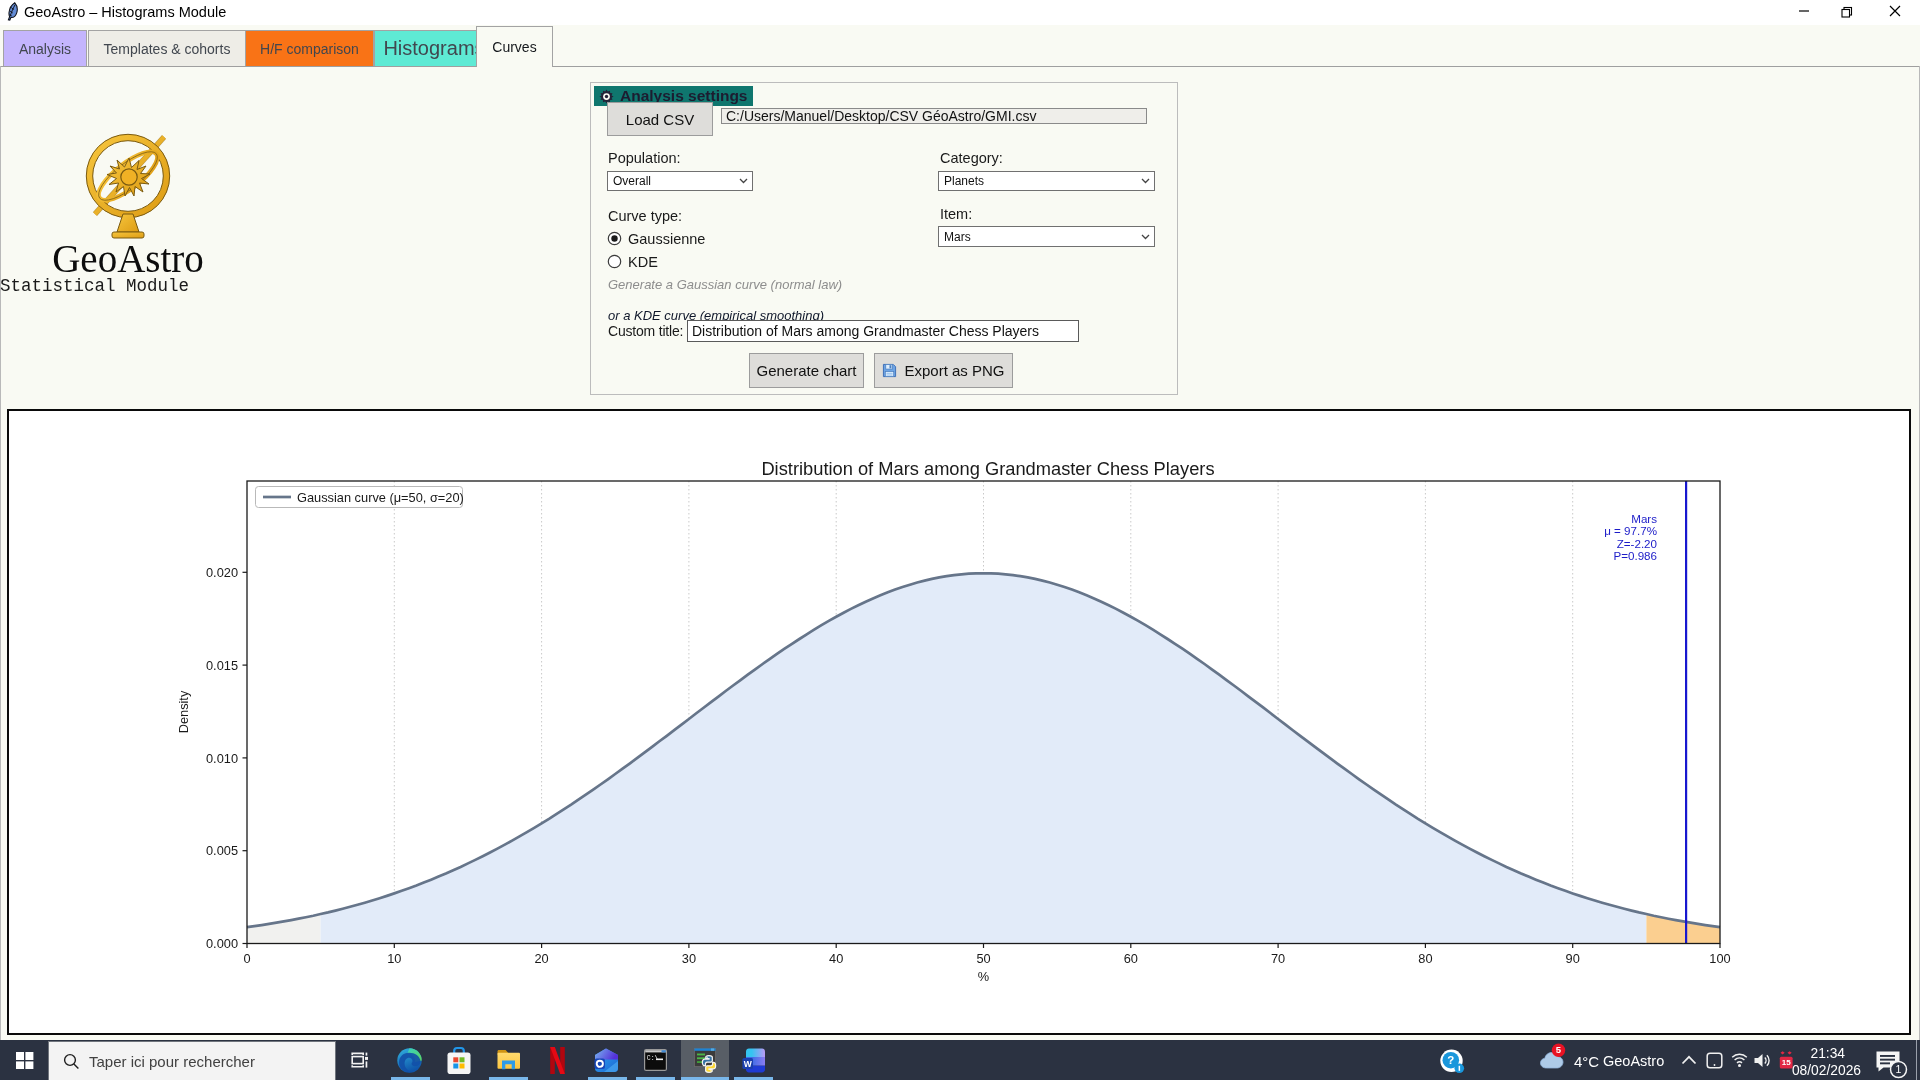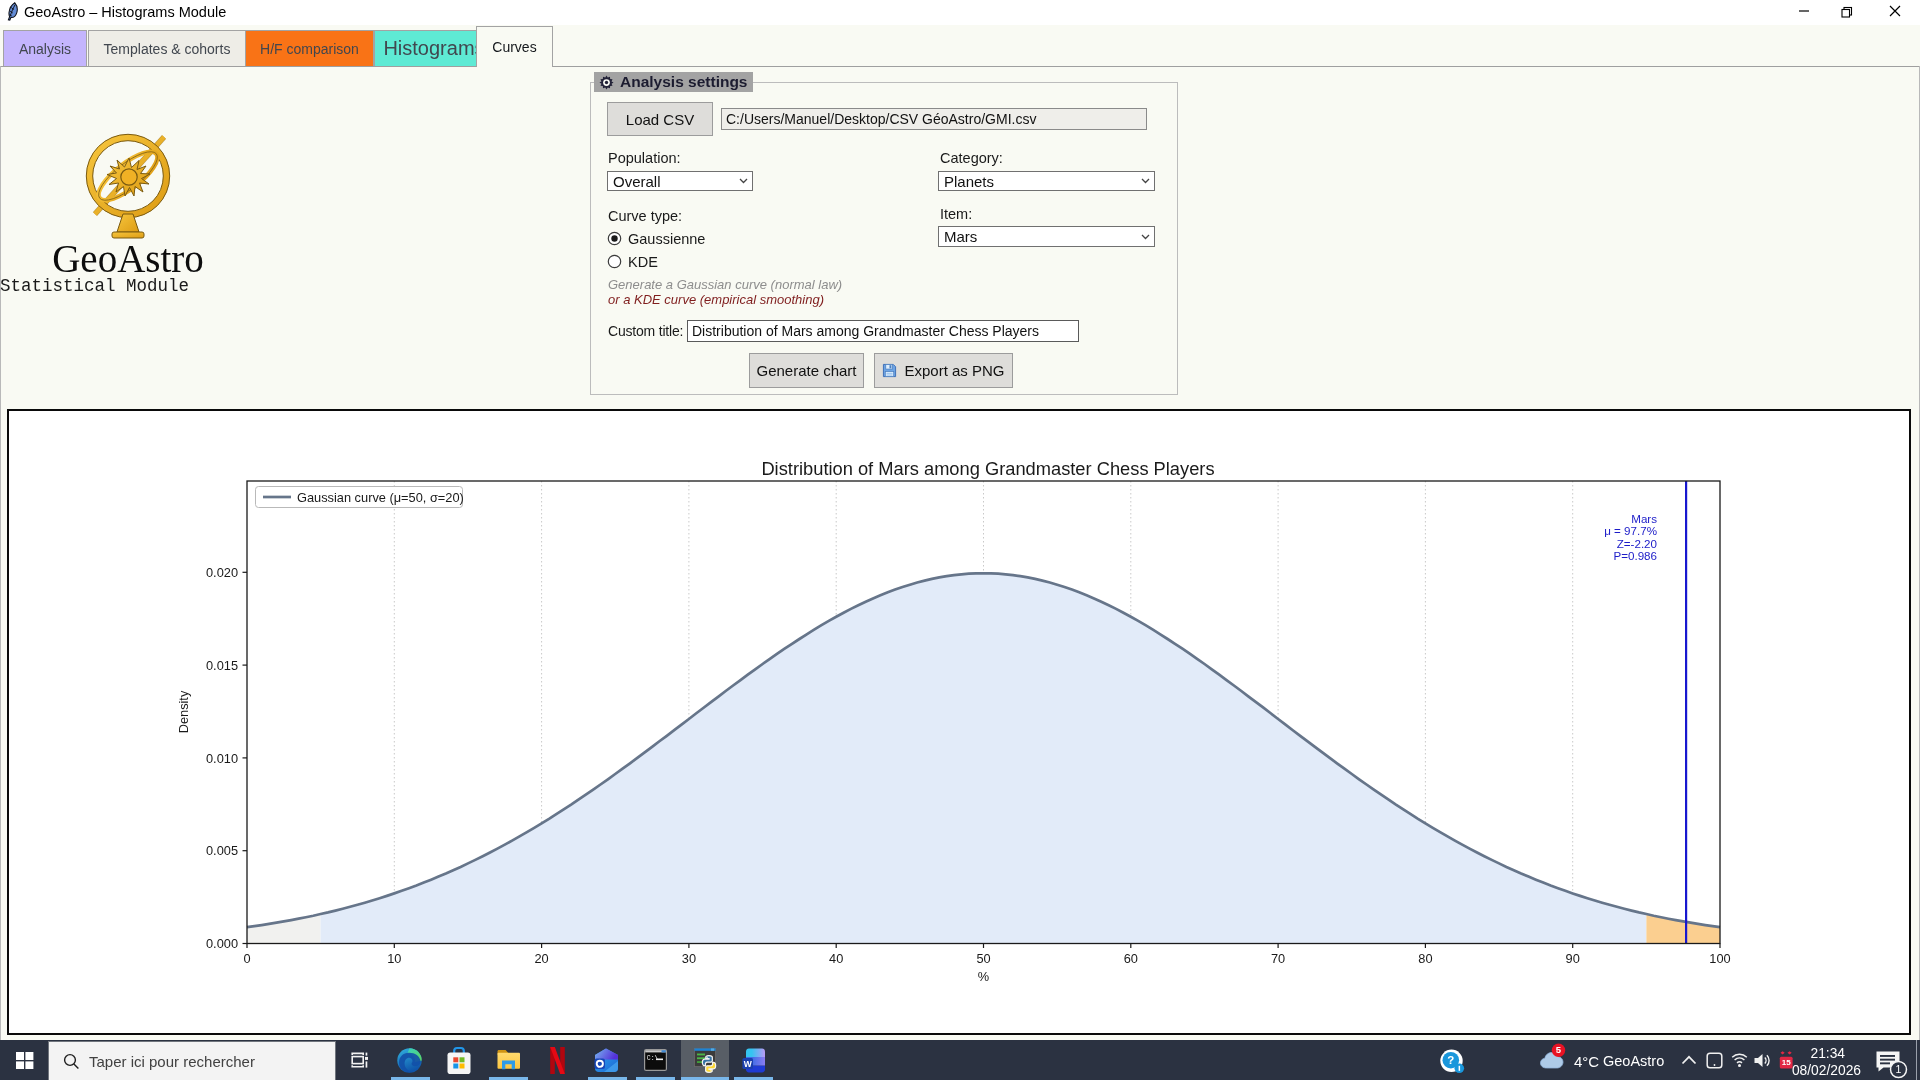--- a/index.html
+++ b/index.html
@@ -4,21 +4,21 @@
 *{margin:0;padding:0;box-sizing:border-box}
 html,body{width:1920px;height:1080px;overflow:hidden;background:#fff;
  font-family:"Liberation Sans",sans-serif;}
 .abs{position:absolute}
 .lbl{position:absolute;font-size:14.5px;color:#1a1a1a;white-space:nowrap}
 .btn{position:absolute;background:#deddda;border:1px solid #9c9c9c;
  display:flex;align-items:center;justify-content:center;font-size:15px;color:#111}
 .entry{position:absolute;background:#fff;border:1px solid #707070;
  display:flex;align-items:center;font-size:14px;color:#111;padding-left:4px;white-space:nowrap}
 .combo{position:absolute;background:#fff;border:1px solid #707070;
- display:flex;align-items:center;font-size:15px;color:#111;padding-left:5px;white-space:nowrap}
+ display:flex;align-items:center;font-size:12px;color:#111;padding-left:5px;white-space:nowrap}
 .combo svg{position:absolute;right:4px;top:50%;margin-top:-4px}
 </style></head>
 <body>
 
 <div class="abs" style="left:0;top:0;width:1920px;height:25px;background:#ffffff"></div>
 <svg class="abs" style="left:5px;top:2px" width="14" height="20" viewBox="0 0 14 20">
  <path d="M9.8,0.8 C6.6,2.8 4.4,6.8 4,10.8 C3.9,12.3 4.1,13.6 4.6,14.7 L3.4,17.8 L4.8,18.2 L5.9,15.5 C8.6,15.8 10.8,13.8 11.8,10.6 C12.8,7.2 11.8,3 9.8,0.8 Z" fill="#638cd6" stroke="#10131c" stroke-width="1.1"></path>
  <path d="M5,14.5 C6.5,10 8.2,6 10.2,2.5" stroke="#10131c" stroke-width="1" fill="none"></path>
  <path d="M6.2,5.5 L8.8,7.5 M5,9 L7.8,11 M4.6,12.5 L6.8,14" stroke="#10131c" stroke-width="0.9"></path>
 </svg>
@@ -62,30 +62,30 @@
    <circle cx="69" cy="51" r="8.2" fill="#f0b125" stroke="#7a5a10" stroke-width="1.2"></circle>
   </g>
   <path d="M63,88 L73,88 L79,106 L57,106 Z" fill="url(#gold)" stroke="#7a5a10" stroke-width="1"></path>
   <rect x="52" y="106" width="32" height="6" rx="2" fill="url(#gold)" stroke="#7a5a10" stroke-width="1"></rect>
  </g>
 </svg>
 <div class="abs" style="left:0;top:242px;width:256px;text-align:center;font-family:'Liberation Serif',serif;font-size:39px;line-height:34px;color:#0d0d0d">GeoAstro</div>
 <div class="abs" style="left:0;top:279px;width:256px;text-align:left;font-family:Liberation Mono, monospace;font-size:17.5px;line-height:15px;color:#1a1a1a">Statistical Module</div>
 
 <div class="abs" style="left:590px;top:82px;width:588px;height:313px;border:1px solid #bcbcbc"></div>
-<div class="abs" style="left:594px;top:72px;background:#a3a3a3;padding:0 5px;height:20px;display:flex;align-items:center">
+<div class="abs" style="left:594px;top:86px;background:#0f766e;padding:0 5px;height:20px;display:flex;align-items:center">
  <svg width="15" height="15" viewBox="0 0 16 16" style="margin-right:6px">
   <path fill="#232338" d="M8,0.5 L9.3,2.6 L11.7,1.8 L11.9,4.3 L14.4,4.5 L13.4,6.8 L15.5,8 L13.4,9.2 L14.4,11.5 L11.9,11.7 L11.7,14.2 L9.3,13.4 L8,15.5 L6.7,13.4 L4.3,14.2 L4.1,11.7 L1.6,11.5 L2.6,9.2 L0.5,8 L2.6,6.8 L1.6,4.5 L4.1,4.3 L4.3,1.8 L6.7,2.6 Z"></path>
   <circle cx="8" cy="8" r="3.6" fill="#f9faf3"></circle>
   <circle cx="8" cy="8" r="1.8" fill="#232338"></circle>
  </svg>
  <span style="font-size:15.5px;font-weight:bold;color:#1c1c30">Analysis settings</span>
 </div>
 <div class="btn" style="left:607px;top:102px;width:106px;height:34px">Load CSV</div>
-<div class="entry" style="left:721px;top:108px;width:426px;height:22px;background:#efeeea;border-color:#8a8a8a">C:/Users/Manuel/Desktop/CSV GéoAstro/GMI.csv</div>
+<div class="entry" style="left:721px;top:108px;width:426px;height:16px;background:#efeeea;border-color:#8a8a8a">C:/Users/Manuel/Desktop/CSV GéoAstro/GMI.csv</div>
 
 <div class="lbl" style="left:608px;top:150px">Population:</div>
 <div class="lbl" style="left:940px;top:150px">Category:</div>
 <div class="combo" style="left:607px;top:171px;width:146px;height:20px">Overall
  <svg width="9" height="8" viewBox="0 0 9 8">
       <path d="M1,2 L4.5,5.5 L8,2" fill="none" stroke="#444" stroke-width="1.3"></path>
     </svg></div>
 <div class="combo" style="left:938px;top:171px;width:217px;height:20px">Planets
  <svg width="9" height="8" viewBox="0 0 9 8">
       <path d="M1,2 L4.5,5.5 L8,2" fill="none" stroke="#444" stroke-width="1.3"></path>
@@ -102,21 +102,21 @@
     <circle cx="7.5" cy="7.5" r="6.2" fill="#fff" stroke="#3b3b3b" stroke-width="1.2"></circle>
     <circle cx="7.5" cy="7.5" r="3.2" fill="#1a1a1a"></circle>
   </svg>
 <div class="lbl" style="left:628px;top:231px">Gaussienne</div>
 <svg class="abs" style="left:607px;top:254px" width="16" height="16">
     <circle cx="7.5" cy="7.5" r="6.2" fill="#fff" stroke="#3b3b3b" stroke-width="1.2"></circle>
   </svg>
 <div class="lbl" style="left:628px;top:254px">KDE</div>
 
 <div class="abs" style="left:608px;top:277px;font-size:13px;font-style:italic;color:#8d8d8d;white-space:nowrap">Generate a Gaussian curve (normal law)</div>
-<div class="abs" style="left:608px;top:292px;font-size:13px;font-style:italic;color:#7f1d1d;white-space:nowrap">or a KDE curve (empirical smoothing)</div>
+<div class="abs" style="left:608px;top:308px;font-size:13px;font-style:italic;color:#0f172a;white-space:nowrap">or a KDE curve (empirical smoothing)</div>
 
 <div class="lbl" style="left:608px;top:323px;font-size:14px;letter-spacing:-0.2px">Custom title:</div>
 <div class="entry" style="left:687px;top:320px;width:392px;height:22px;border-color:#5a5a5a">Distribution of Mars among Grandmaster Chess Players</div>
 
 <div class="btn" style="left:749px;top:353px;width:115px;height:35px">Generate chart</div>
 <div class="btn" style="left:874px;top:353px;width:139px;height:35px">
  <svg width="15" height="15" viewBox="0 0 16 16" style="margin-right:7px">
   <path d="M1.5,1.5 H12 L14.5,4 V14.5 H1.5 Z" fill="#6da4e4" stroke="#3a6cb4" stroke-width="1"></path>
   <rect x="4" y="1.5" width="7" height="5" fill="#dfeefc" stroke="#4a7fc0" stroke-width="0.8"></rect>
   <rect x="8" y="2.3" width="2" height="3.4" fill="#4a7fc0"></rect>

